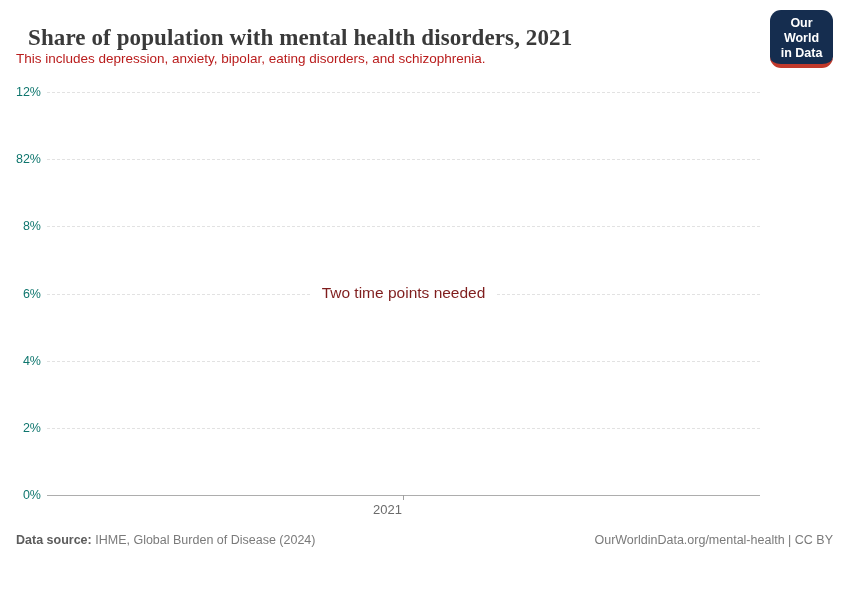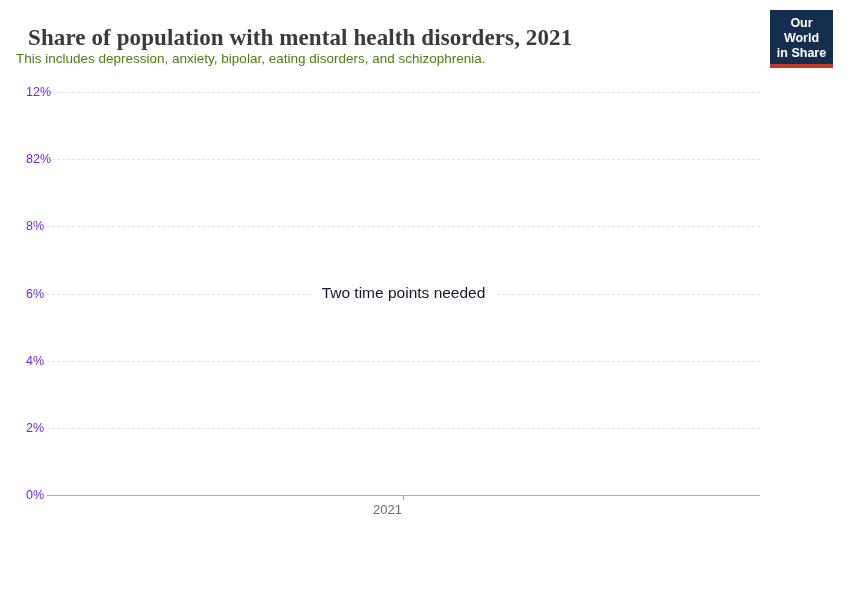--- a/index.html
+++ b/index.html
@@ -14,45 +14,46 @@
 
   
   .chart-title {
     position: absolute; left: 16px; top: 13px; margin: 12px;
     font-family: "Liberation Serif", serif;
     font-size: 23px; font-weight: 700; color: #3a3a3a;
     letter-spacing: 0.1px;
   }
   .chart-subtitle {
     position: absolute; left: 16px; top: 51px; margin: 0;
-    font-size: 13.5px; color: #4d7c0f;
+    font-size: 13.5px; color: #b91c1c;
   }
   .owid-logo {
     position: absolute; top: 10px; right: 17px; width: 55px;
     background: #152d4f;
     border-bottom: 4px solid #c1392b;
     color: #ffffff; text-align: center;
     font-weight: 700; font-size: 12.5px; line-height: 1.18;
     padding: 6px 4px 4px 4px;
     cursor: pointer;
+    border-radius: 11px;
   }
 
   
   .gridline {
     position: absolute; left: 47px; width: 713px; height: 0;
     border-top: 1px dashed #e2e2e2;
   }
   .gridline.axis-zero { border-top: 1px solid #adadad; }
   .ytick-label {
-    position: absolute; left: 0; width: 41px; 
-    font-size: 12.5px; color: #6d28d9; line-height: 16px; padding-left: 26px;
+    position: absolute; left: 0; width: 41px; text-align: right;
+    font-size: 12.5px; color: #0f766e; line-height: 16px;
   }
   .empty-message {
     position: absolute; left: 47px; width: 713px; top: 284px;
-    text-align: center; font-size: 15.5px; color: #0f172a;
+    text-align: center; font-size: 15.5px; color: #7f1d1d;
   }
   .empty-message span { background: #ffffff; padding: 0 12px; }
   .xtick-mark {
     position: absolute; left: 403px; top: 495px;
     width: 1px; height: 5px; background: #a0a0a0;
   }
   .xtick-label {
     position: absolute; left: 373px; top: 502px; width: 62px;
     text-align: left; font-size: 13px; color: #6b6b6b;
   }
@@ -73,21 +74,21 @@
 </head>
 <body>
 
 <div class="page">
 
   <h1 class="chart-title">Share of population with mental health disorders, 2021</h1>
   <p class="chart-subtitle">This includes depression, anxiety, bipolar, eating disorders, and schizophrenia.</p>
 
   <div class="owid-logo">
     <div>Our World</div>
-    <div>in Share</div>
+    <div>in Data</div>
   </div>
 
   <div class="gridline" style="top:92px"></div>
   <div class="gridline" style="top:159px"></div>
   <div class="gridline" style="top:226px"></div>
   <div class="gridline" style="top:294px"></div>
   <div class="gridline" style="top:361px"></div>
   <div class="gridline" style="top:428px"></div>
   <div class="gridline axis-zero" style="top:495px"></div>
 
@@ -99,14 +100,21 @@
   <div class="ytick-label" style="top:420px">2%</div>
   <div class="ytick-label" style="top:487px">0%</div>
 
   <div class="empty-message">
     <span>Two time points needed</span>
   </div>
 
   <div class="xtick-mark"></div>
   <div class="xtick-label">2021</div>
 
+  <div class="source-row">
+    <span>
+      <span class="footer-label">Data source:</span>
+      <span>IHME, Global Burden of Disease (2024)</span>
+    </span>
+    <span class="source-link">OurWorldinData.org/mental-health | CC BY</span>
+  </div>
 
 </div>
 
 </body></html>

